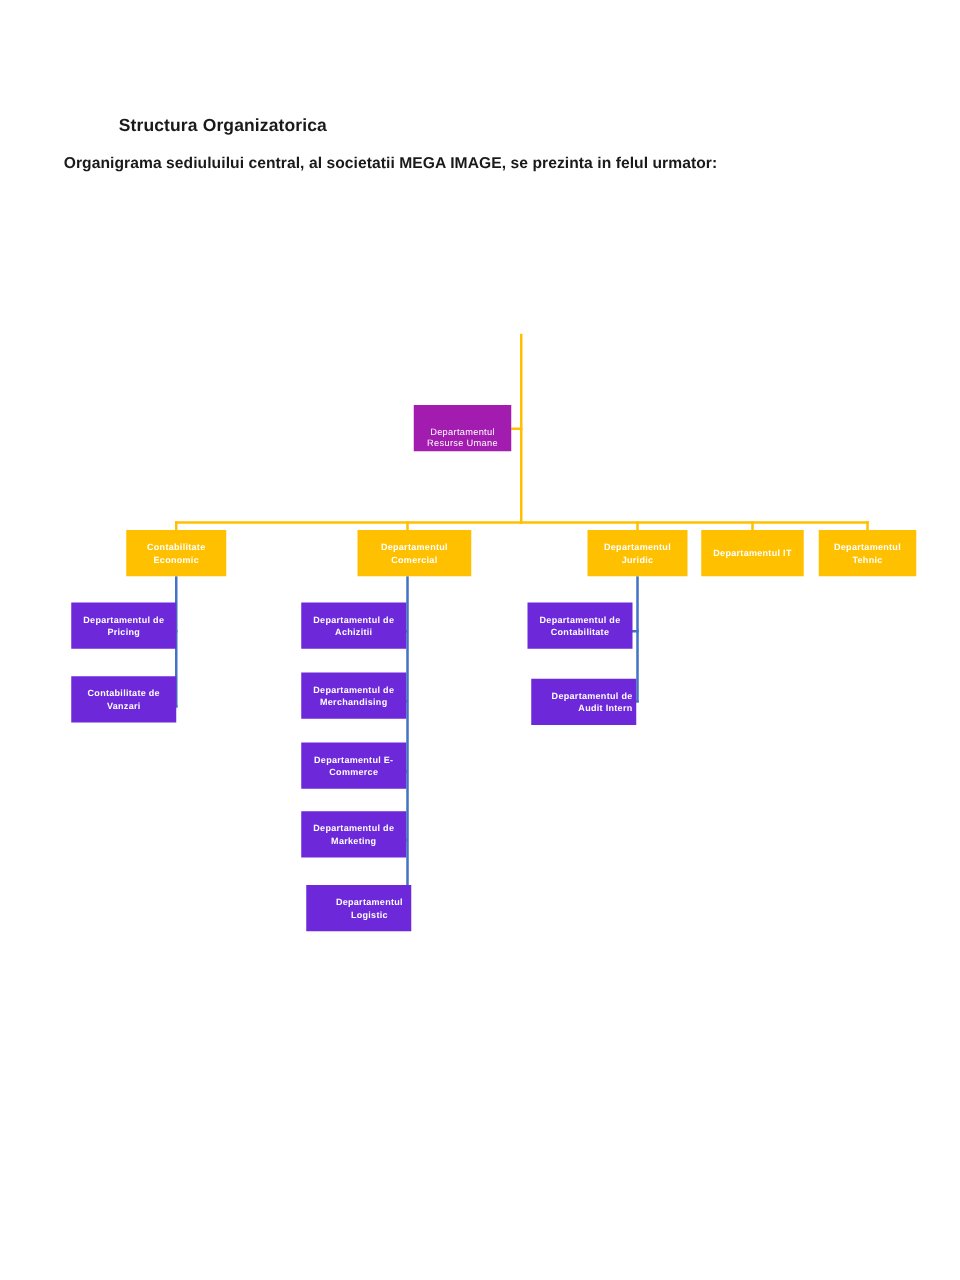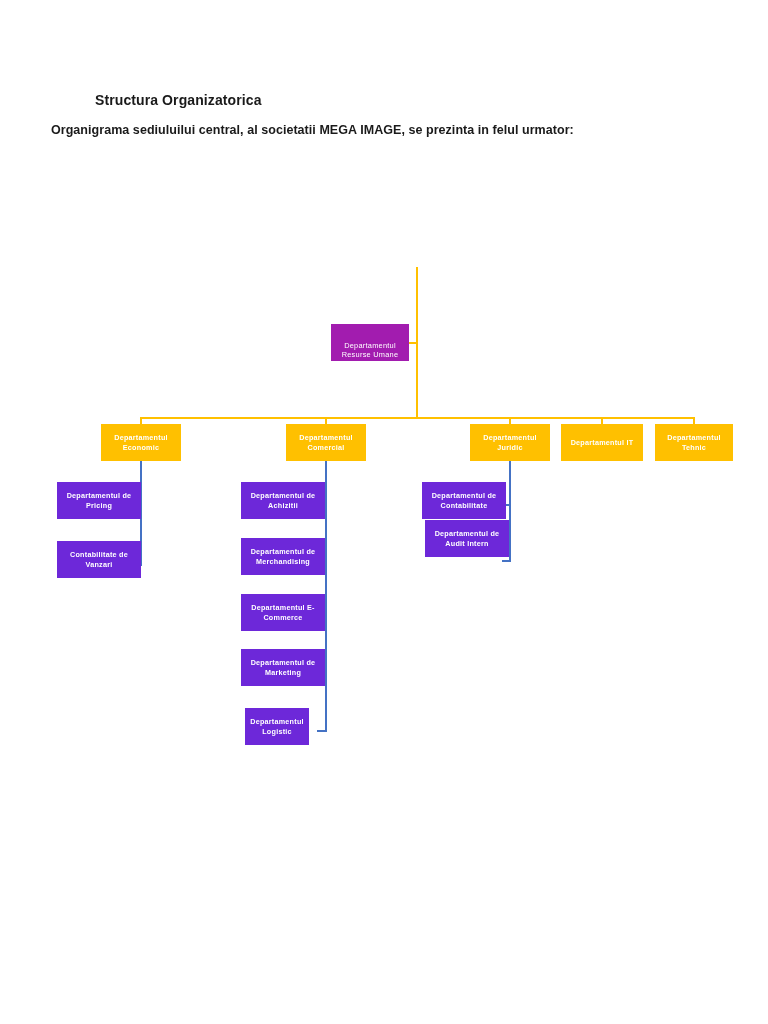--- a/index.html
+++ b/index.html
@@ -142,24 +142,24 @@
     <div class="conn conn-b" style="left:509px; top:461px; width:2px; height:101px;"></div>
     <div class="conn conn-b" style="left:502px; top:504px; width:9px; height:2px;"></div>
     <div class="conn conn-b" style="left:502px; top:560px; width:9px; height:2px;"></div>
 
 
     <div class="node node-staff" style="left:331px; top:324px; width:78px; height:37px;">
       <span class="node-label">Departamentul Resurse Umane</span>
     </div>
 
     <div class="node node-dept" style="left:101px; top:424px; width:80px; height:37px;">
-      <span class="node-label">Departamentul Economic</span>
-    </div>
-
-    <div class="node node-dept" style="left:286px; top:424px; width:80px; height:37px;">
+      <span class="node-label">Contabilitate Economic</span>
+    </div>
+
+    <div class="node node-dept" style="left:286px; top:424px; width:91px; height:37px;">
       <span class="node-label">Departamentul Comercial</span>
     </div>
 
     <div class="node node-dept" style="left:470px; top:424px; width:80px; height:37px;">
       <span class="node-label">Departamentul Juridic</span>
     </div>
 
     <div class="node node-dept" style="left:561px; top:424px; width:82px; height:37px;">
       <span class="node-label">Departamentul IT</span>
     </div>
@@ -185,26 +185,26 @@
     </div>
 
     <div class="node node-sub" style="left:241px; top:594px; width:84px; height:37px;">
       <span class="node-label">Departamentul E-Commerce</span>
     </div>
 
     <div class="node node-sub" style="left:241px; top:649px; width:84px; height:37px;">
       <span class="node-label">Departamentul de Marketing</span>
     </div>
 
-    <div class="node node-sub" style="left:245px; top:708px; width:64px; height:37px;">
+    <div class="node node-sub" style="left:245px; top:708px; width:84px; height:37px;padding-left:20px;">
       <span class="node-label">Departamentul Logistic</span>
     </div>
 
     <div class="node node-sub" style="left:422px; top:482px; width:84px; height:37px;text-align:center;">
       <span class="node-label">Departamentul de Contabilitate</span>
     </div>
 
-    <div class="node node-sub" style="left:425px; top:520px; width:84px; height:37px;">
+    <div class="node node-sub" style="left:425px; top:543px; width:84px; height:37px;text-align:right;">
       <span class="node-label">Departamentul de Audit Intern</span>
     </div>
 
   </div>
 </div>
 
 </body></html>

